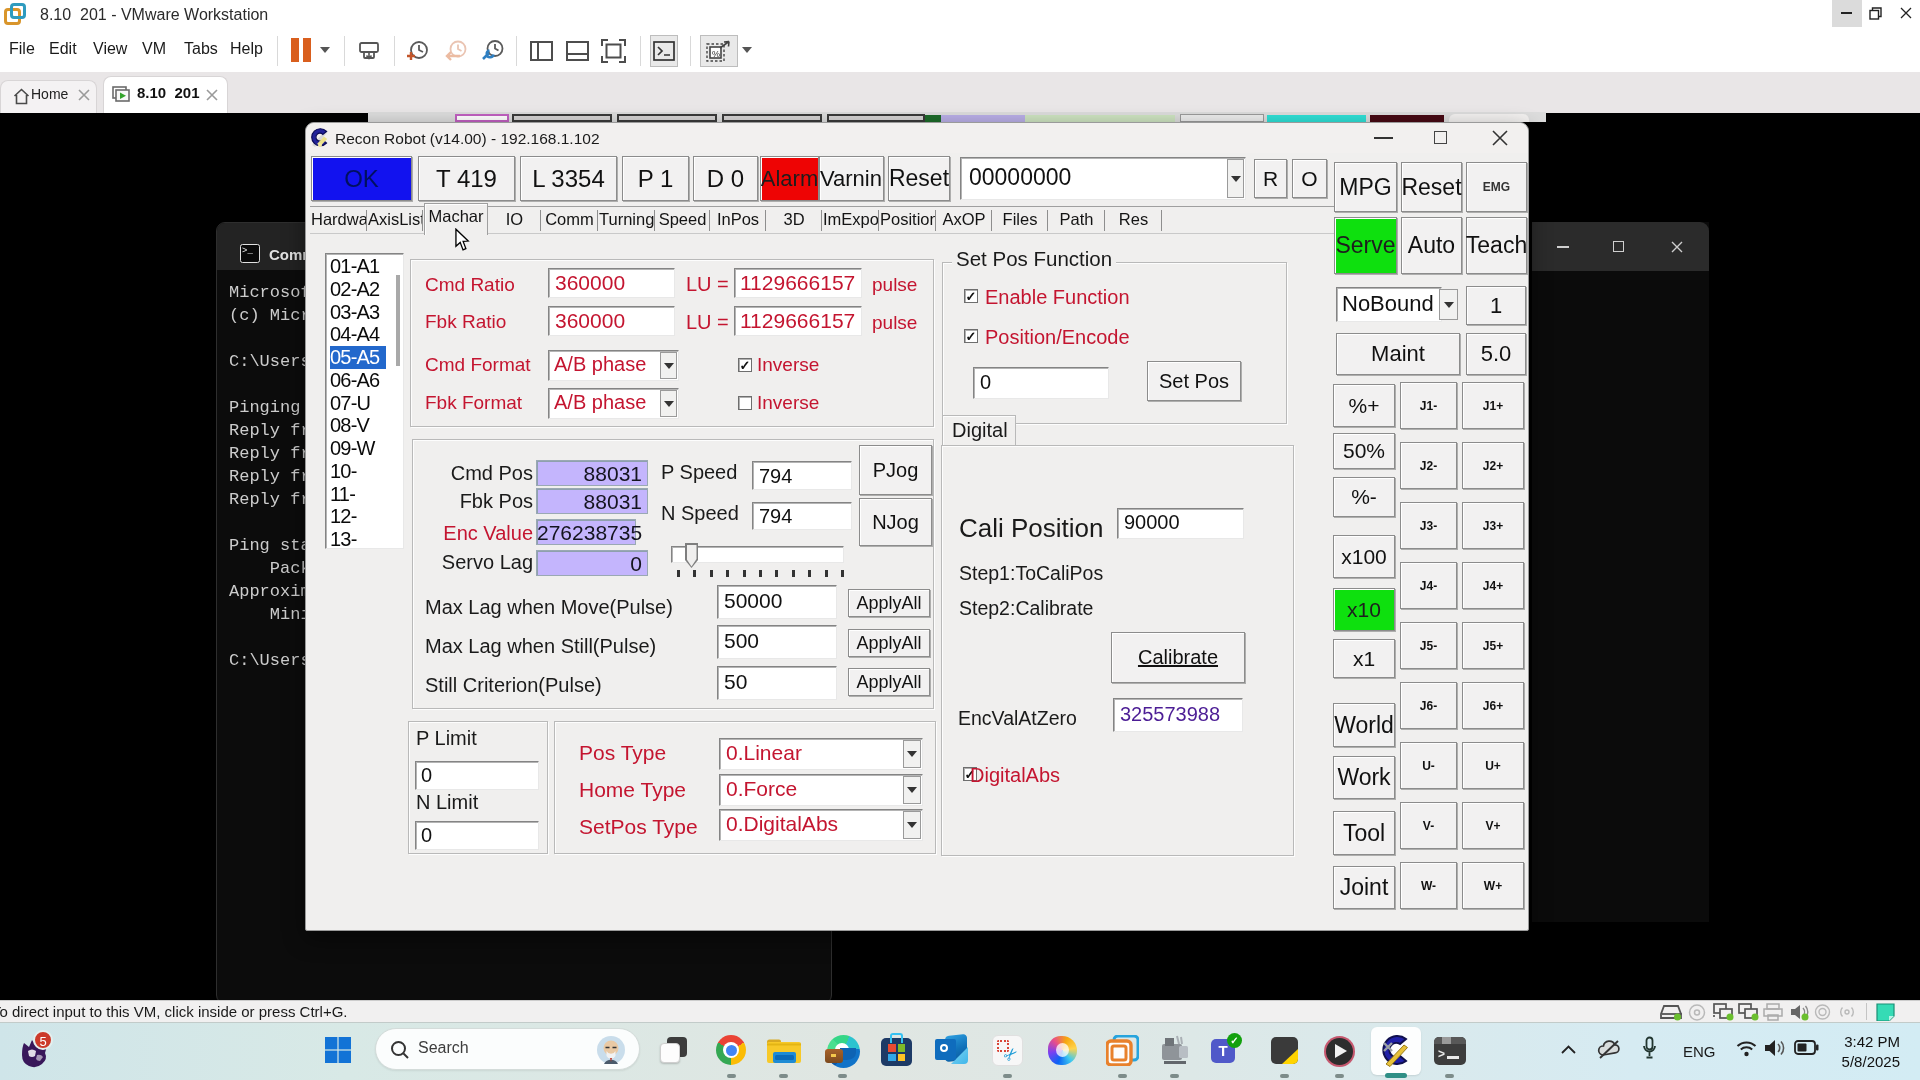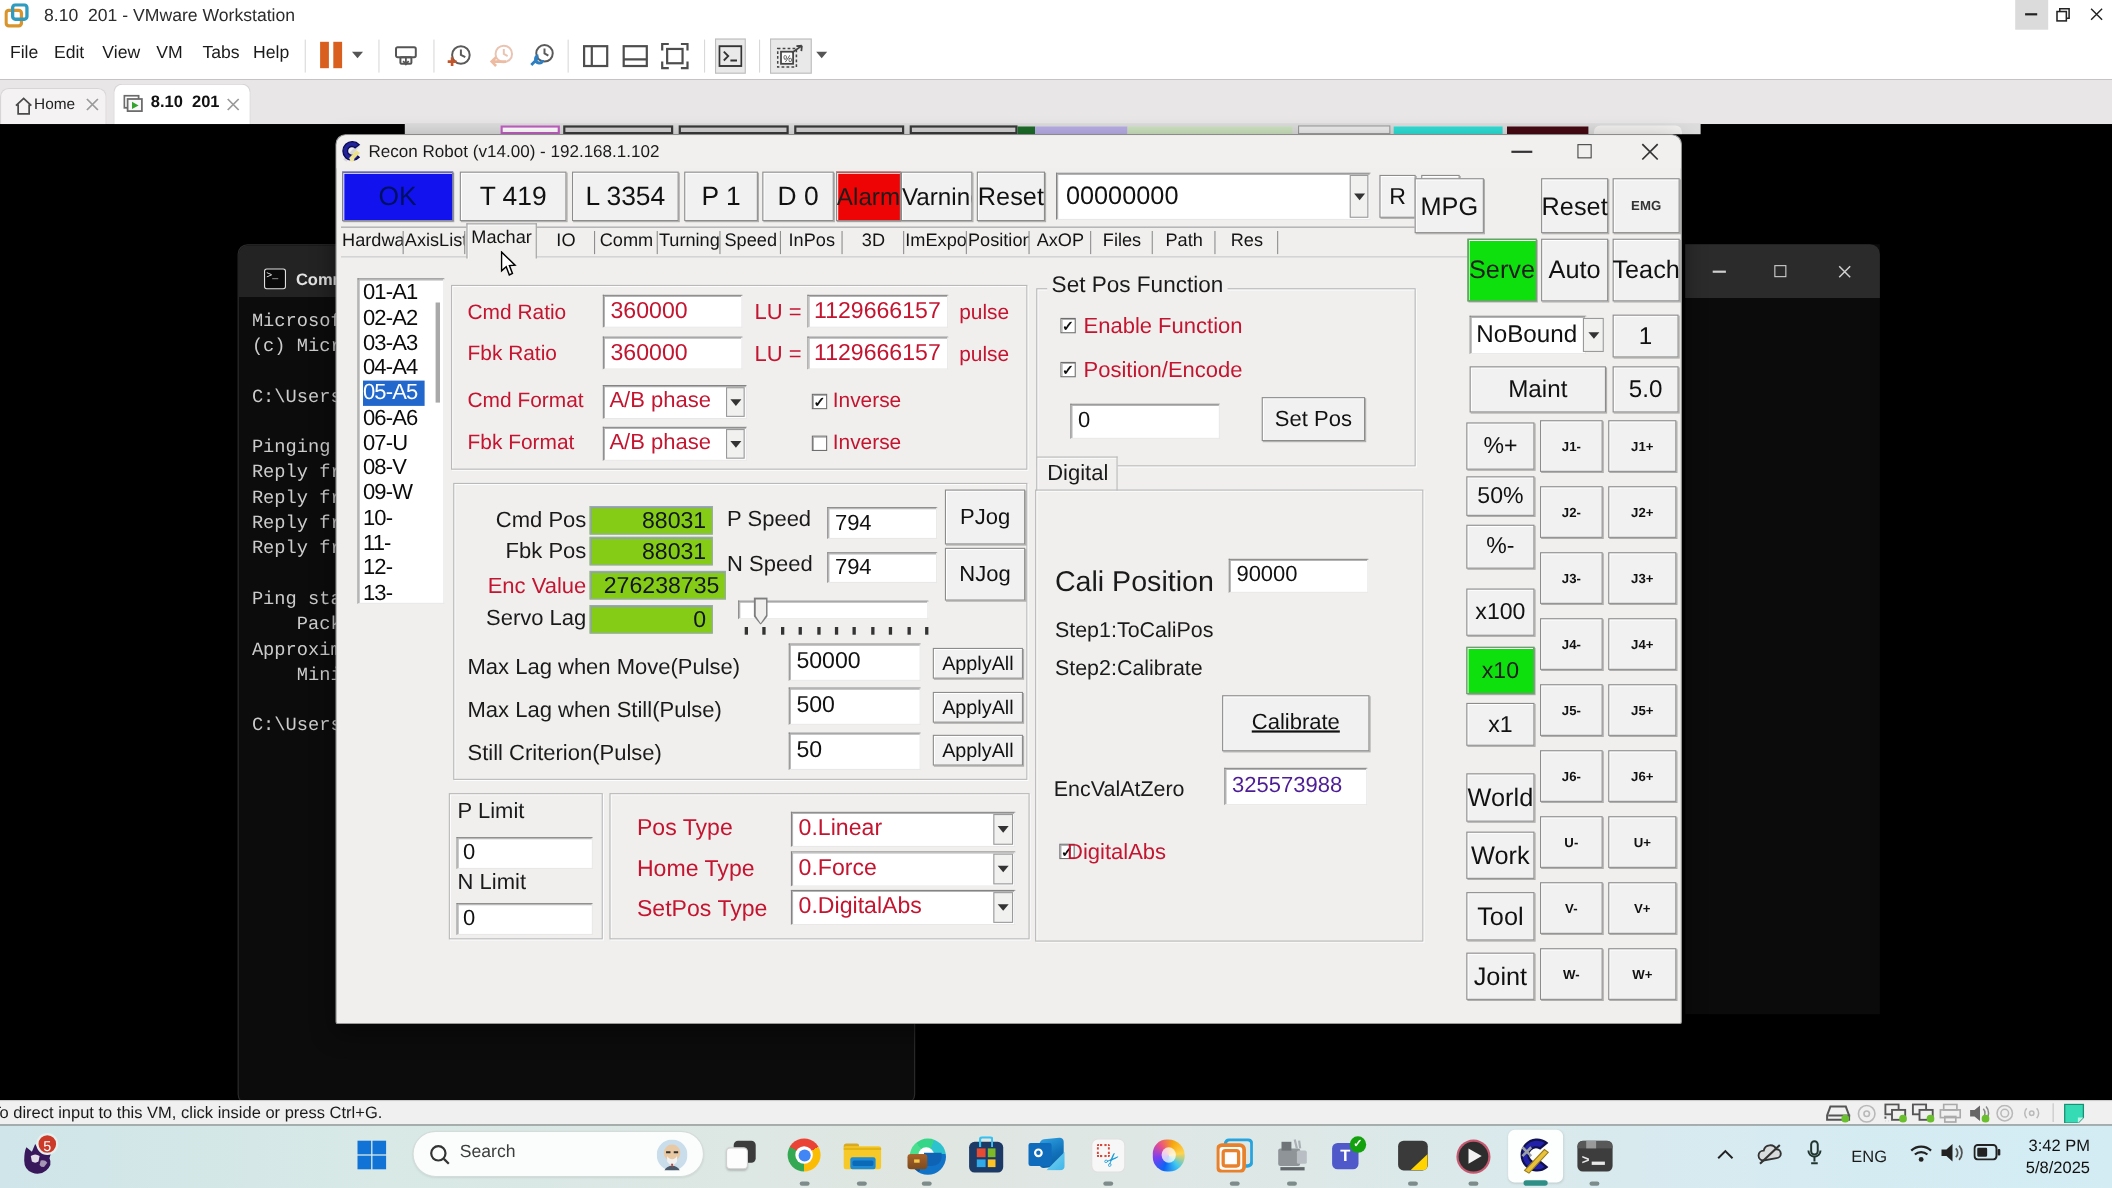--- a/index.html
+++ b/index.html
@@ -20,21 +20,21 @@
 .tsep { width:1px; height:30px; background:#d9d9d9; top:6px; }
 
 
 .b3 { background:#f2f1f1; border:1px solid #8c8c8c; box-shadow:1px 1px 0 rgba(120,120,120,.55), inset 1px 1px 0 #ffffff; display:flex; align-items:center; justify-content:center; color:#111;text-align:right; }
 .fld { background:#ffffff; border:1px solid #848484; border-right-color:#e8e8e8; border-bottom-color:#e8e8e8; box-shadow:inset 1px 1px 0 #b4b4b4; }
 .grp { border:1px solid #b9b9b9; box-shadow:inset 1px 1px 0 #fdfdfd, 1px 1px 0 #fdfdfd; }
 .red { color:#c41530; }
 .cb { width:14px; height:14px; background:#fff; border:1px solid #6e6e6e; box-shadow:inset 1px 1px 0 #b0b0b0; font-size:13px; font-weight:bold; color:#111; display:flex; align-items:center; justify-content:center; }
 .darrow { width:0; height:0; border-left:5px solid transparent; border-right:5px solid transparent; border-top:6px solid #333; }
 .combobtn { background:#f1f1f0; border:1px solid #9a9a9a; display:flex; align-items:center; justify-content:center; }
-.bluebox { background:#84cc16; border:1px solid #9aa8b4; box-shadow:inset 1px 1px 0 #8fa0ae; font-size:21px; color:#14141e; text-align:right; padding:1px 5px 0 0; }
+.bluebox { background:#c4b5fd; border:1px solid #9aa8b4; box-shadow:inset 1px 1px 0 #8fa0ae; font-size:21px; color:#14141e; text-align:right; padding:1px 5px 0 0; }
 .jbtn { position:absolute; background:#f2f1f1; border:1px solid #8c8c8c; box-shadow:1px 1px 0 rgba(120,120,120,.55), inset 1px 1px 0 #ffffff; display:flex; align-items:center; justify-content:center; color:#111; font-size:12px; font-weight:bold; }
 .lbtn { position:absolute; background:#f2f1f1; border:1px solid #8c8c8c; box-shadow:1px 1px 0 rgba(120,120,120,.55), inset 1px 1px 0 #ffffff; display:flex; align-items:center; justify-content:center; color:#111; font-size:21px; }
 .tick { position:absolute; top:0; width:2.5px; height:7px; background:#333; }
 .rsep { position:absolute; top:5px; width:1px; height:21px; background:#8e8e8e; }
 .rtxt { position:absolute; top:5px; height:24px; font-size:16.5px; color:#141414; text-align:center; overflow:hidden; white-space:nowrap; }
 .tray { position:absolute; top:14px; }
 </style>
 </head>
 <body>
 <div id="screen">
@@ -284,21 +284,21 @@
       </div>
     <div class="abs cb" style="left:432px;top:273px;"></div>
     <div class="abs red" style="left:451px;top:269px;font-size:19px;">Inverse</div>
 
     <div class="abs grp" style="left:106px;top:316px;width:522px;height:270px;"></div>
     <div class="abs" style="left:107px;top:339px;width:120px;text-align:right;font-size:20px;color:#1a1a1a;">Cmd Pos</div>
     <div class="abs bluebox" style="left:230px;top:337px;width:112px;height:26px;">88031</div>
     <div class="abs" style="left:107px;top:367px;width:120px;text-align:right;font-size:20px;color:#1a1a1a;">Fbk Pos</div>
     <div class="abs bluebox" style="left:230px;top:365px;width:112px;height:26px;">88031</div>
     <div class="abs red" style="left:107px;top:399px;width:120px;text-align:right;font-size:20px;">Enc Value</div>
-    <div class="abs bluebox" style="left:230px;top:396px;width:124px;height:26px;">276238735</div>
+    <div class="abs bluebox" style="left:230px;top:396px;width:100px;height:26px;">276238735</div>
     <div class="abs" style="left:107px;top:428px;width:120px;text-align:right;font-size:20px;color:#1a1a1a;">Servo Lag</div>
     <div class="abs bluebox" style="left:230px;top:427px;width:112px;height:26px;">0</div>
     <div class="abs" style="left:355px;top:338px;font-size:20px;color:#1a1a1a;">P Speed</div>
     <div class="abs fld" style="left:446px;top:338px;width:100px;height:29px;font-size:20px;color:#111;padding:3px 0 0 6px;">794</div>
     <div class="abs b3" style="left:553px;top:322px;width:73px;height:50px;font-size:20px;">PJog</div>
     <div class="abs" style="left:355px;top:379px;font-size:20px;color:#1a1a1a;">N Speed</div>
     <div class="abs fld" style="left:446px;top:379px;width:100px;height:28px;font-size:20px;color:#111;padding:2px 0 0 6px;">794</div>
     <div class="abs b3" style="left:553px;top:375px;width:73px;height:48px;font-size:20px;">NJog</div>
     <div class="abs fld" style="left:365px;top:423px;width:173px;height:17px;"></div>
     <div class="abs" style="left:379px;top:420px;width:13px;height:25px;background:#7e7e7e;clip-path:polygon(0 0,100% 0,100% 68%,50% 100%,0 68%);">
@@ -364,21 +364,21 @@
     <div class="abs" style="left:653px;top:390px;font-size:26px;color:#1a1a1a;">Cali Position</div>
     <div class="abs fld" style="left:811px;top:385px;width:127px;height:31px;font-size:20px;color:#111;padding:2px 0 0 6px;">90000</div>
     <div class="abs" style="left:653px;top:439px;font-size:19.5px;color:#1a1a1a;">Step1:ToCaliPos</div>
     <div class="abs" style="left:653px;top:474px;font-size:19.5px;color:#1a1a1a;">Step2:Calibrate</div>
     <div class="abs b3" style="left:805px;top:509px;width:134px;height:51px;font-size:20px;text-decoration:underline;">Calibrate</div>
     <div class="abs" style="left:652px;top:584px;font-size:19.5px;color:#1a1a1a;">EncValAtZero</div>
     <div class="abs fld" style="left:807px;top:575px;width:130px;height:34px;font-size:20px;color:#4c1d95;padding:4px 0 0 6px;">325573988</div>
     <div class="abs cb" style="left:657px;top:644px;">✓</div>
     <div class="abs red" style="left:664px;top:641px;font-size:20px;">DigitalAbs</div>
 
-    <div class="lbtn" style="left:980px;top:39px;width:63px;height:50px;font-size:23px;">MPG</div>
+    <div class="lbtn" style="left:1028px;top:39px;width:63px;height:50px;font-size:23px;">MPG</div>
     <div class="lbtn" style="left:1095px;top:39px;width:61px;height:50px;font-size:23px;">Reset</div>
     <div class="lbtn" style="left:1160px;top:39px;width:61px;height:50px;font-size:12px;font-weight:bold;color:#333;">EMG</div>
     <div class="lbtn" style="left:1028px;top:94px;width:63px;height:57px;background:#0ee00e;color:#1e1e1e;font-size:23px;">Serve</div>
     <div class="lbtn" style="left:1095px;top:94px;width:61px;height:57px;font-size:23px;">Auto</div>
     <div class="lbtn" style="left:1160px;top:94px;width:61px;height:57px;font-size:23px;">Teach</div>
     <div class="abs fld" style="left:1030px;top:164px;width:106px;height:35px;font-size:22px;color:#111;padding:3px 0 0 5px;">NoBound</div>
     <div class="abs combobtn" style="left:1133px;top:166px;width:19px;height:31px;">
         <div class="darrow"></div>
       </div>
     <div class="lbtn" style="left:1160px;top:163px;width:60px;height:39px;font-size:22px;">1</div>

